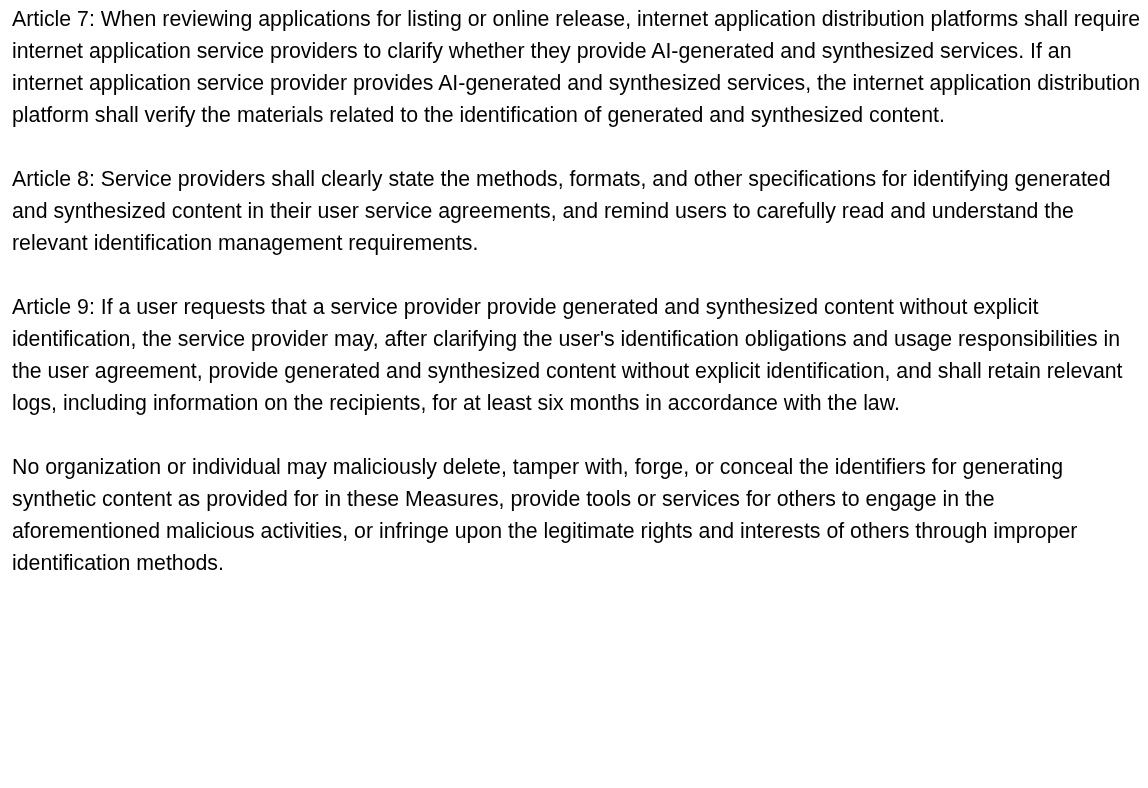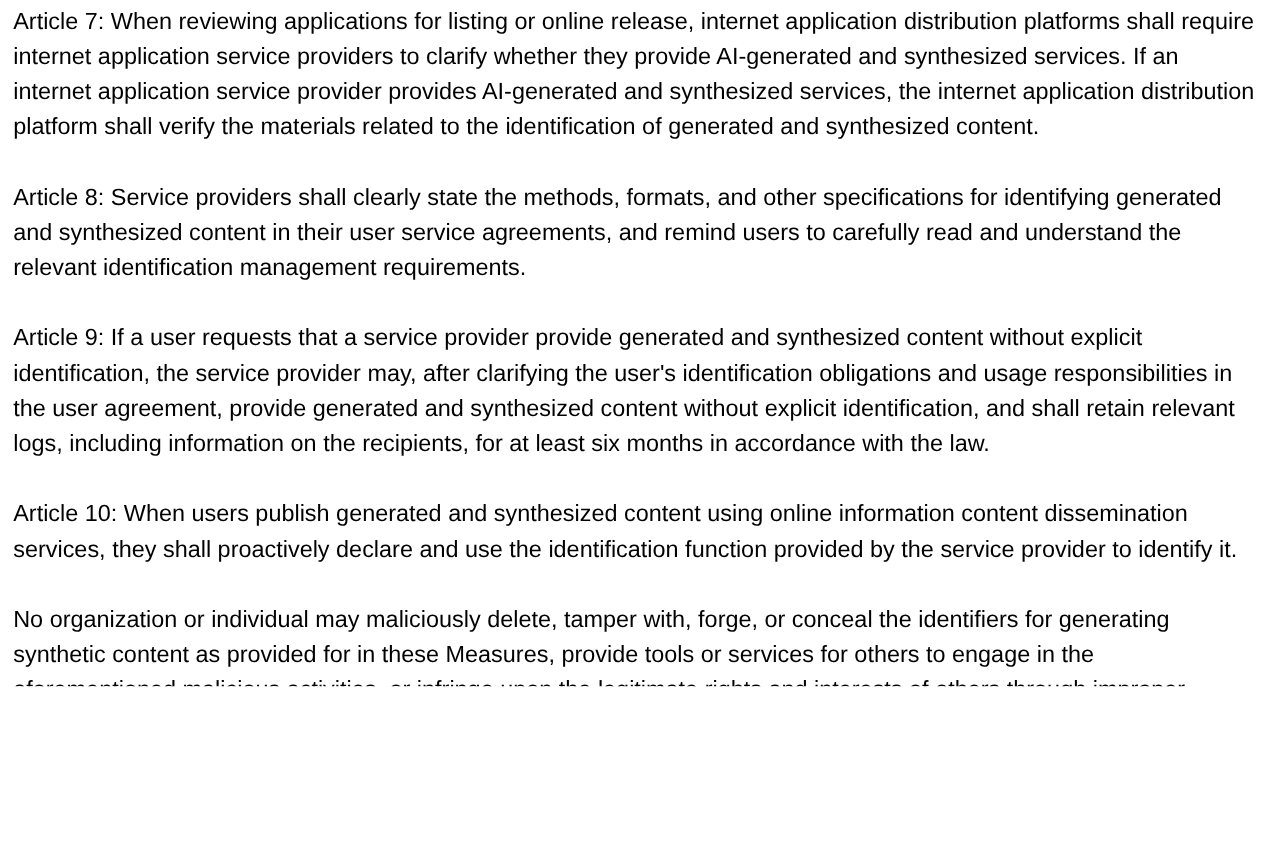--- a/index.html
+++ b/index.html
@@ -26,15 +26,14 @@
     word-spacing: normal;
   }
 </style>
 </head>
 <body>
 
 <div class="document-page">
   <p>Article 7: When reviewing applications for listing or online release, internet application distribution platforms shall require internet application service providers to clarify whether they provide AI-generated and synthesized services. If an internet application service provider provides AI-generated and synthesized services, the internet application distribution platform shall verify the materials related to the identification of generated and synthesized content.</p>
   <p>Article 8: Service providers shall clearly state the methods, formats, and other specifications for identifying generated and synthesized content in their user service agreements, and remind users to carefully read and understand the relevant identification management requirements.</p>
   <p>Article 9: If a user requests that a service provider provide generated and synthesized content without explicit identification, the service provider may, after clarifying the user's identification obligations and usage responsibilities in the user agreement, provide generated and synthesized content without explicit identification, and shall retain relevant logs, including information on the recipients, for at least six months in accordance with the law.</p>
-  <p>Article 10: When users publish generated and synthesized content using online information content dissemination services, they shall proactively declare and use the identification function provided by the service provider to identify it.</p>
   <p>No organization or individual may maliciously delete, tamper with, forge, or conceal the identifiers for generating synthetic content as provided for in these Measures, provide tools or services for others to engage in the aforementioned malicious activities, or infringe upon the legitimate rights and interests of others through improper identification methods.</p>
 </div>
 
 </body></html>

